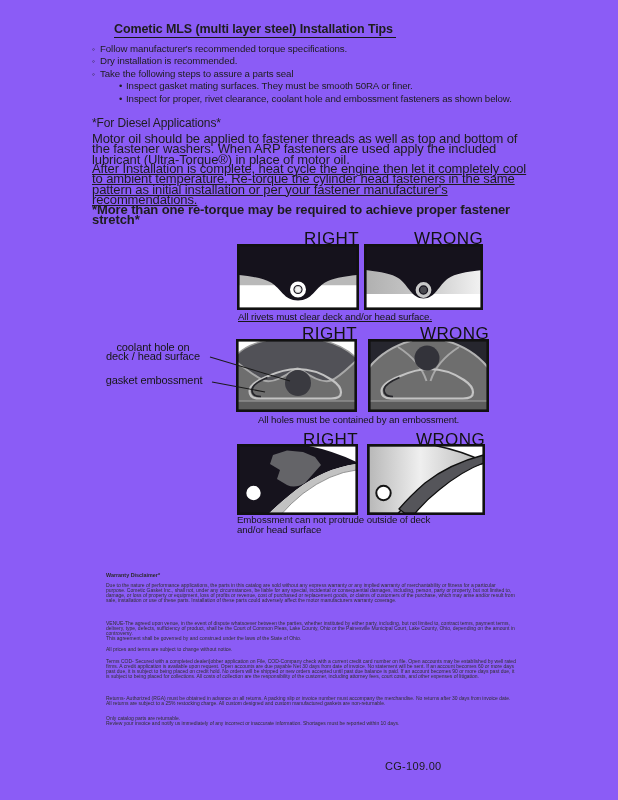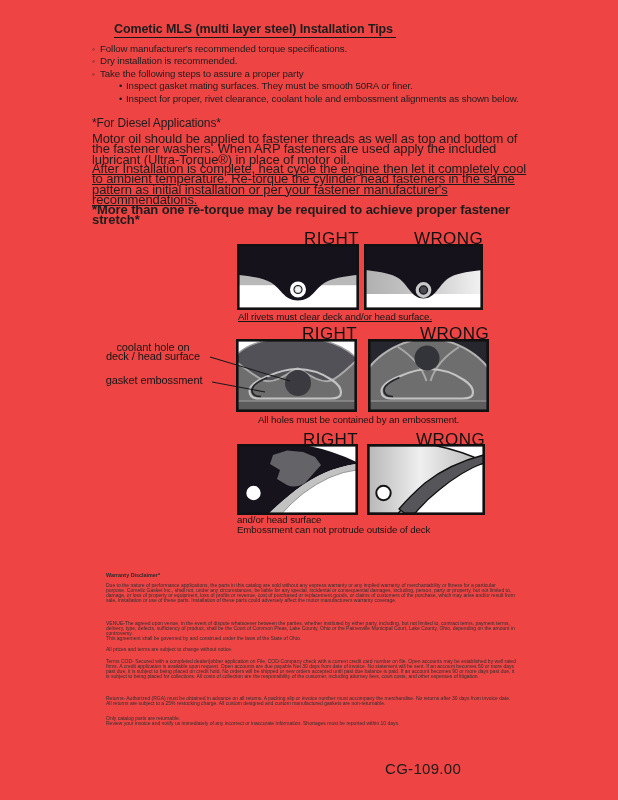--- a/index.html
+++ b/index.html
@@ -1,18 +1,18 @@
 <!DOCTYPE html>
 <html><head>
 <meta charset="utf-8">
 <style>
   html,body { margin:0; padding:0; background:#e8e8e8; }
   .page {
     position:relative; width:618px; height:800px; margin:0 auto;
-    background:#ef4444; color:#1d1d1d; overflow:hidden;
+    background:#8b5cf6; color:#1d1d1d; overflow:hidden;
     font-family:"Liberation Sans", sans-serif;
   }
   .abs { position:absolute; }
 
   .doc-title {
     left:114px; top:22px; font-size:12.5px; font-weight:bold;
     letter-spacing:-0.1px; border-bottom:1.7px solid #151515; padding:0 3px 1px 0;
   }
 
   .bullets { left:92px; top:43px; width:460px; font-size:9.7px; line-height:12.4px; letter-spacing:-0.1px; }
@@ -37,37 +37,37 @@
 
   .disc { left:106px; width:410px; font-size:5px; line-height:5px; color:#303030; letter-spacing:0; }
   .disc-heading { left:106px; top:572px; font-size:5.4px; font-weight:bold; color:#2a2a2a; }
   .d1 { top:583px; }
   .d2 { top:621px; }
   .d3 { top:647px; }
   .d4 { top:659px; }
   .d5 { top:696px; }
   .d6 { top:716px; }
 
-  .page-num { left:385px; top:760px; font-size:15px; letter-spacing:0.3px; color:#1b1b1b; }
+  .page-num { left:385px; top:760px; font-size:11px; letter-spacing:0.3px; color:#1b1b1b; }
 
   .leader-overlay { left:205px; top:350px; z-index:6; }
 </style>
 </head>
 <body>
 
 <div class="page">
 
   <div class="abs doc-title">Cometic MLS (multi layer steel) Installation Tips</div>
 
   <div class="abs bullets">
     <div class="b-row"><span class="b-glyph">◦</span><span>Follow manufacturer's recommended torque specifications.</span></div>
     <div class="b-row"><span class="b-glyph">◦</span><span>Dry installation is recommended.</span></div>
-    <div class="b-row"><span class="b-glyph">◦</span><span>Take the following steps to assure a proper party</span></div>
+    <div class="b-row"><span class="b-glyph">◦</span><span>Take the following steps to assure a parts seal</span></div>
     <div class="b-row sub"><span class="b-glyph">•</span><span>Inspect gasket mating surfaces.  They must be smooth 50RA or finer.</span></div>
-    <div class="b-row sub"><span class="b-glyph">•</span><span>Inspect for proper, rivet clearance, coolant hole and embossment alignments as shown below.</span></div>
+    <div class="b-row sub"><span class="b-glyph">•</span><span>Inspect for proper, rivet clearance, coolant hole and embossment fasteners as shown below.</span></div>
   </div>
 
   <div class="abs diesel-heading">*For Diesel Applications*</div>
   <div class="abs para p1">Motor oil should be applied to fastener threads as well as top and bottom of the fastener washers. When ARP fasteners are used apply the included lubricant (Ultra-Torque®) in place of motor oil.</div>
   <div class="abs para p2">After Installation is complete, heat cycle the engine then let it completely cool to ambient temperature. Re-torque the cylinder head fasteners in the same pattern as initial installation or per your fastener manufacturer's recommendations.</div>
   <div class="abs para note">*More than one re-torque may be required to achieve proper fastener stretch*</div>
 
   <div class="abs fig-label" style="left:237px;top:229px;width:122px;">RIGHT</div>
   <div class="abs fig-label" style="left:364px;top:229px;width:119px;">WRONG</div>
 
@@ -182,22 +182,22 @@
       </defs>
       <rect x="0" y="0" width="118" height="71" fill="#ffffff"></rect>
       <path d="M1.5,1.5 H68 Q95,7 116.5,17.5 V19.5 Q86,24 57,45.5 Q41,58.5 31,69.5 H1.5 Z" fill="url(#g3)" stroke="#141414" stroke-width="1.6"></path>
       <path d="M116.5,11 Q82,20 58,39 Q43,52 32,65 L38,69.5 H48 Q58,57 72,46 Q95,27 116.5,19 Z" fill="#55555a" stroke="#0f0f0f" stroke-width="1.3"></path>
       <circle cx="16.5" cy="49" r="7.2" fill="#ffffff" stroke="#141414" stroke-width="2"></circle>
       <rect x="1.3" y="1.3" width="115.4" height="68.4" fill="none" stroke="#111111" stroke-width="2.6"></rect>
     </svg>
   </div>
 
   <div class="abs fig-caption" style="left:237px;top:515px;width:260px;">
+    <div>Embossment can not protrude outside of deck</div>
     <div>and/or head surface</div>
-    <div>Embossment can not protrude outside of deck</div>
   </div>
 
   <div class="abs disc-heading">Warranty Disclaimer*</div>
   <div class="abs disc d1">Due to the nature of performance applications, the parts in this catalog are sold without any express warranty or any implied warranty of merchantability or fitness for a particular purpose.  Cometic Gasket Inc., shall not, under any circumstances, be liable for any special, incidental or consequential damages, including, person, party or property, but not limited to, damage, or loss of property or equipment, loss of profits or revenue, cost of purchased or replacement goods, or claims of customers of the purchase, which may arise and/or result from sale, installation or use of these parts.  Installation of these parts could adversely affect the motor manufacturers warranty coverage.</div>
   <div class="abs disc d2">
     <div>VENUE-The agreed upon venue, in the event of dispute whatsoever between the parties, whether instituted by either party, including, but not limited to, contract terms, payment terms, delivery, type, defects, sufficiency of product, shall be the Court of Common Pleas, Lake County, Ohio or the Painesville Municipal Court, Lake County, Ohio, depending on the amount in controversy.</div>
     <div>This agreement shall be governed by and construed under the laws of the State of Ohio.</div>
   </div>
   <div class="abs disc d3">All prices and terms are subject to change without notice.</div>
   <div class="abs disc d4">Terms COD- Secured with a completed dealer/jobber application on File, COD-Company check with a current credit card number on file.  Open accounts may be established by well rated firms.  A credit application is available upon request.  Open accounts are due payable Net 30 days from date of invoice.  No statement will be sent.  If an account becomes 60 or more days past due, it is subject to being placed on credit hold.  No orders will be shipped or new orders accepted until past due balance is paid.  If an account becomes 90 or more days past due, it is subject to being placed for collections.  All costs of collection are the responsibility of the customer, including attorney fees, court costs, and other expenses of litigation.</div>

